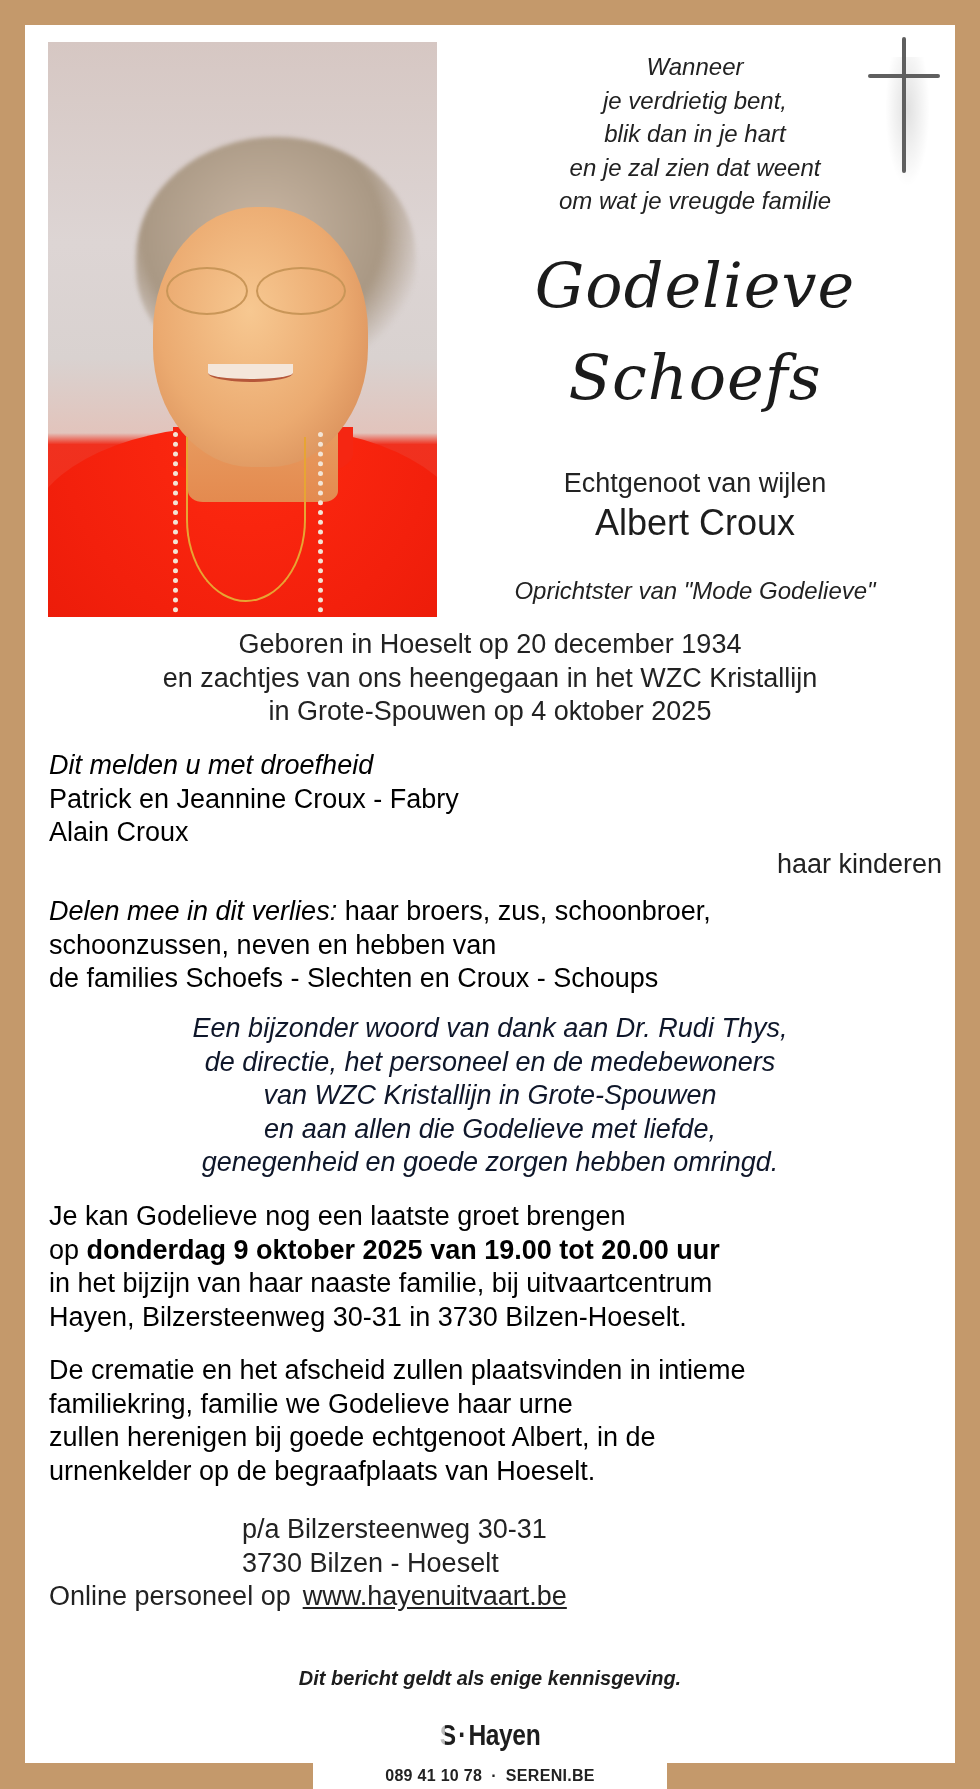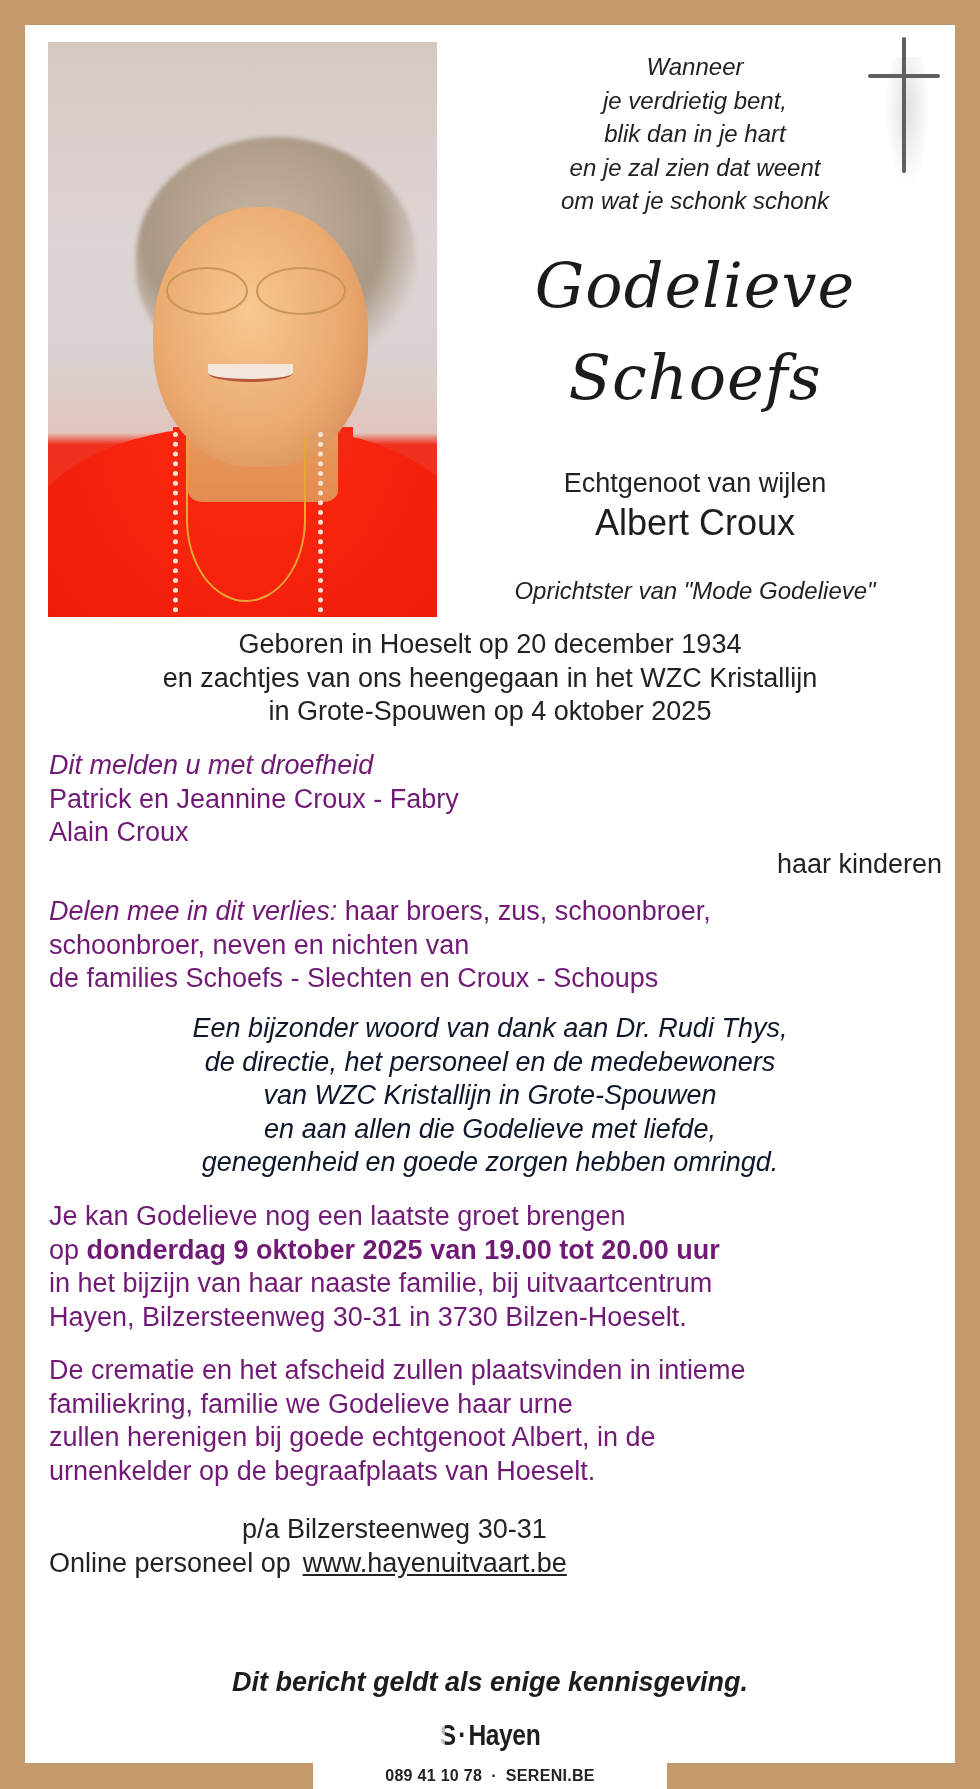--- a/index.html
+++ b/index.html
@@ -108,21 +108,21 @@
   .founder {
     position: absolute; left: 460px; top: 577px; width: 470px; text-align: center;
     font-style: italic; font-size: 24px; color: #222;
   }
 
   .birth {
     position: absolute; left: 40px; top: 628px; width: 900px; text-align: center;
     font-size: 27px; line-height: 33.5px; color: #222;
   }
 
-  .block { position: absolute; left: 49px; width: 900px; font-size: 27px; line-height: 33.5px; color: #701a75; }
+  .block { position: absolute; left: 49px; width: 900px; font-size: 27px; line-height: 33.5px; color: #000000; }
   .it { font-style: italic; }
   .b { font-weight: bold; }
 
   .announce { top: 749px; }
   .kids-label { position: absolute; right: 38px; top: 849px; font-size: 27px; color: #222; }
   .share { top: 895px; }
 
   .thanks {
     position: absolute; left: 40px; top: 1012px; width: 900px; text-align: center;
     font-style: italic; font-size: 27px; line-height: 33.5px; color: #0f172a;
@@ -131,21 +131,21 @@
   .visit { top: 1200px; }
   .cremation { top: 1354px; }
 
   .address { position: absolute; left: 49px; top: 1513px; width: 900px; font-size: 27px; line-height: 33.5px; color: #222; }
   .address .row { display: flex; }
   .address .lbl { width: 193px; flex: none; }
   .address .online-link { margin-left: 12px; text-decoration: underline; }
 
   .notice {
     position: absolute; left: 40px; top: 1667px; width: 900px; text-align: center;
-    font-style: italic; font-weight: bold; font-size: 27px; color: #1d1d1d;
+    font-style: italic; font-weight: bold; font-size: 20px; color: #1d1d1d;
   }
 
   .logo {
     position: absolute; left: 390px; top: 1718px; width: 200px; text-align: center;
     font-family: "Liberation Sans", sans-serif; font-weight: bold; font-size: 30px; color: #1d1d1d;
     letter-spacing: -0.5px; transform: scaleX(0.82);
   }
   .logo .s { color: #1d1d1d; background: linear-gradient(90deg, #bdbdbd 0 30%, #1d1d1d 30% 100%); -webkit-background-clip: text; background-clip: text; color: transparent; }
   .logo .dot { margin: 0 3px; }
 </style>
@@ -172,21 +172,21 @@
   <div class="shadow"></div>
   <div class="v"></div>
   <div class="h"></div>
 </div>
 
 <div class="poem">
   <div>Wanneer</div>
   <div>je verdrietig bent,</div>
   <div>blik dan in je hart</div>
   <div>en je zal zien dat weent</div>
-  <div>om wat je schonk schonk</div>
+  <div>om wat je vreugde familie</div>
 </div>
 
 <div class="name-script">
   <div>Godelieve</div>
   <div>Schoefs</div>
 </div>
 
 <div class="spouse-label">Echtgenoot van wijlen</div>
 <div class="spouse-name">Albert Croux</div>
 <div class="founder">Oprichtster van "Mode Godelieve"</div>
@@ -199,21 +199,21 @@
 
 <div class="block announce">
   <div class="it">Dit melden u met droefheid</div>
   <div>Patrick en Jeannine Croux - Fabry</div>
   <div>Alain Croux</div>
 </div>
 <div class="kids-label">haar kinderen</div>
 
 <div class="block share">
   <div><span class="it">Delen mee in dit verlies:</span><span> haar broers, zus, schoonbroer,</span></div>
-  <div>schoonbroer, neven en nichten van</div>
+  <div>schoonzussen, neven en hebben van</div>
   <div>de families Schoefs - Slechten en Croux - Schoups</div>
 </div>
 
 <div class="thanks">
   <div>Een bijzonder woord van dank aan Dr. Rudi Thys,</div>
   <div>de directie, het personeel en de medebewoners</div>
   <div>van WZC Kristallijn in Grote-Spouwen</div>
   <div>en aan allen die Godelieve met liefde,</div>
   <div>genegenheid en goede zorgen hebben omringd.</div>
 </div>
@@ -231,20 +231,24 @@
   <div>zullen herenigen bij goede echtgenoot Albert, in de</div>
   <div>urnenkelder op de begraafplaats van Hoeselt.</div>
 </div>
 
 <div class="address">
   <div class="row">
     <span class="lbl"></span>
     <span>p/a Bilzersteenweg 30-31</span>
   </div>
   <div class="row">
+    <span class="lbl"></span>
+    <span>3730 Bilzen - Hoeselt</span>
+  </div>
+  <div class="row">
     <span>Online personeel op</span>
     <span class="online-link">www.hayenuitvaart.be</span>
   </div>
 </div>
 
 <div class="notice">Dit bericht geldt als enige kennisgeving.</div>
 
 <div class="logo">
   <span class="s">S</span><span class="dot">·</span><span>Hayen</span>
 </div>

